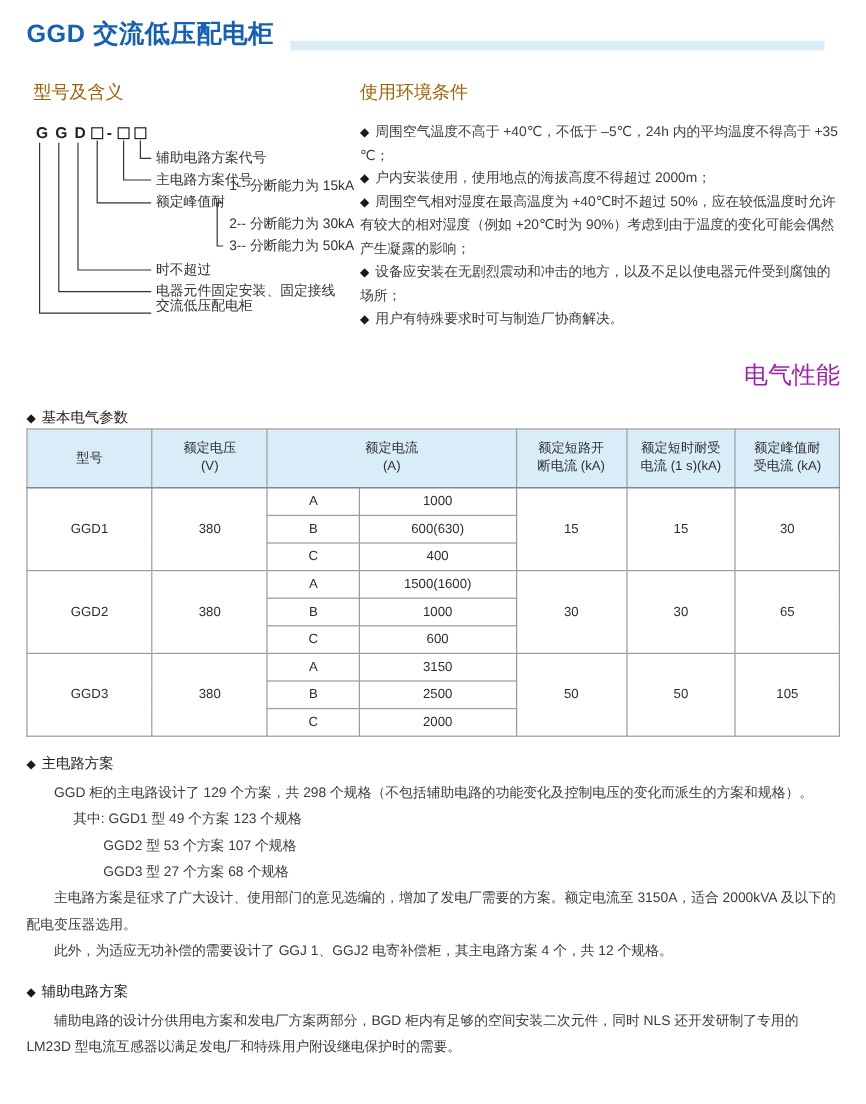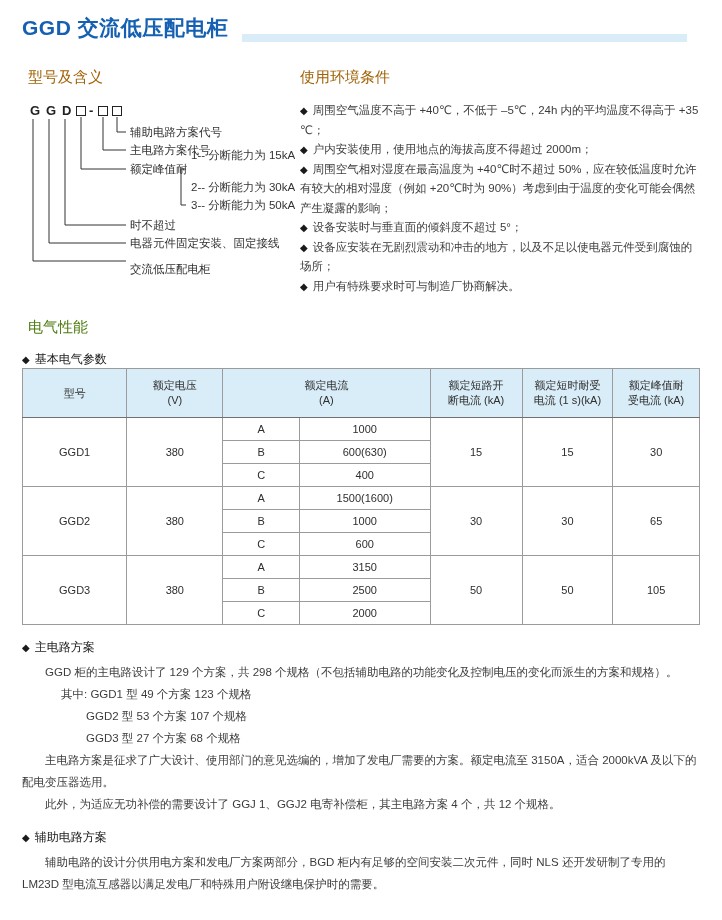--- a/index.html
+++ b/index.html
@@ -29,21 +29,21 @@
   .dlines { position:absolute; left:0; top:0; }
   .dlabel { position:absolute; left:102px; white-space:nowrap; line-height:14px; }
   .dopt { position:absolute; left:163px; white-space:nowrap; line-height:14px; }
 
   
   .env-list { margin:14px 0 0 6px; }
   .bullet { font-size:11.5px; line-height:19.5px; margin:0; color:#3c3c3c; }
   .dm { font-size:10px; margin-right:5px; color:#1a1a1a; }
 
   
-  .perf-heading { font-size:15px; font-weight:normal; color:#4d7c0f; margin:22px 0 0 6px; }
+  .perf-heading { font-size:20px; font-weight:normal; color:#a21caf; margin:22px 0 0 6px;text-align:right; }
   .sub-head { font-size:12px; font-weight:normal; color:#1a1a1a; margin:14px 0 0 0; }
 
   
   table.params { width:100%; border-collapse:collapse; table-layout:fixed; }
   table.params th, table.params td {
     border:1px solid #9b9b9b; text-align:center; vertical-align:middle;
     font-size:11px; color:#2e2e2e; font-weight:normal; padding:0;
   }
   table.params thead th { background:#d9edf8; height:48px; line-height:15px; }
   table.params thead th .l { display:block; }
@@ -93,31 +93,30 @@
         </svg>
 
         <span class="dlabel" style="top:22px">辅助电路方案代号</span>
         <span class="dlabel" style="top:40px">主电路方案代号</span>
         <span class="dlabel" style="top:59px">额定峰值耐</span>
         <span class="dopt" style="top:45px">1-- 分断能力为 15kA</span>
         <span class="dopt" style="top:77px">2-- 分断能力为 30kA</span>
         <span class="dopt" style="top:95px">3-- 分断能力为 50kA</span>
         <span class="dlabel" style="top:115px">时不超过</span>
         <span class="dlabel" style="top:133px">电器元件固定安装、固定接线</span>
-        <span class="dlabel" style="top:159px">交流低压配电柜</span>
+        <span class="dlabel" style="top:145px">交流低压配电柜</span>
       </div>
     </div>
 
     <div class="col-right">
       <h2 class="sec-heading">使用环境条件</h2>
       <div class="env-list">
         <p class="bullet"><span class="dm">◆</span><span>周围空气温度不高于 +40℃，不低于 –5℃，24h 内的平均温度不得高于 +35 ℃；</span></p>
         <p class="bullet"><span class="dm">◆</span><span>户内安装使用，使用地点的海拔高度不得超过 2000m；</span></p>
         <p class="bullet"><span class="dm">◆</span><span>周围空气相对湿度在最高温度为 +40℃时不超过 50%，应在较低温度时允许有较大的相对湿度（例如 +20℃时为 90%）考虑到由于温度的变化可能会偶然产生凝露的影响；</span></p>
-        <p class="bullet"><span class="dm">◆</span><span>设备安装时与垂直面的倾斜度不超过 5°；</span></p>
         <p class="bullet"><span class="dm">◆</span><span>设备应安装在无剧烈震动和冲击的地方，以及不足以使电器元件受到腐蚀的场所；</span></p>
         <p class="bullet"><span class="dm">◆</span><span>用户有特殊要求时可与制造厂协商解决。</span></p>
       </div>
     </div>
   </div>
 
   <h2 class="perf-heading">电气性能</h2>
   <p class="sub-head"><span class="dm">◆</span><span>基本电气参数</span></p>
 
   <table class="params">

